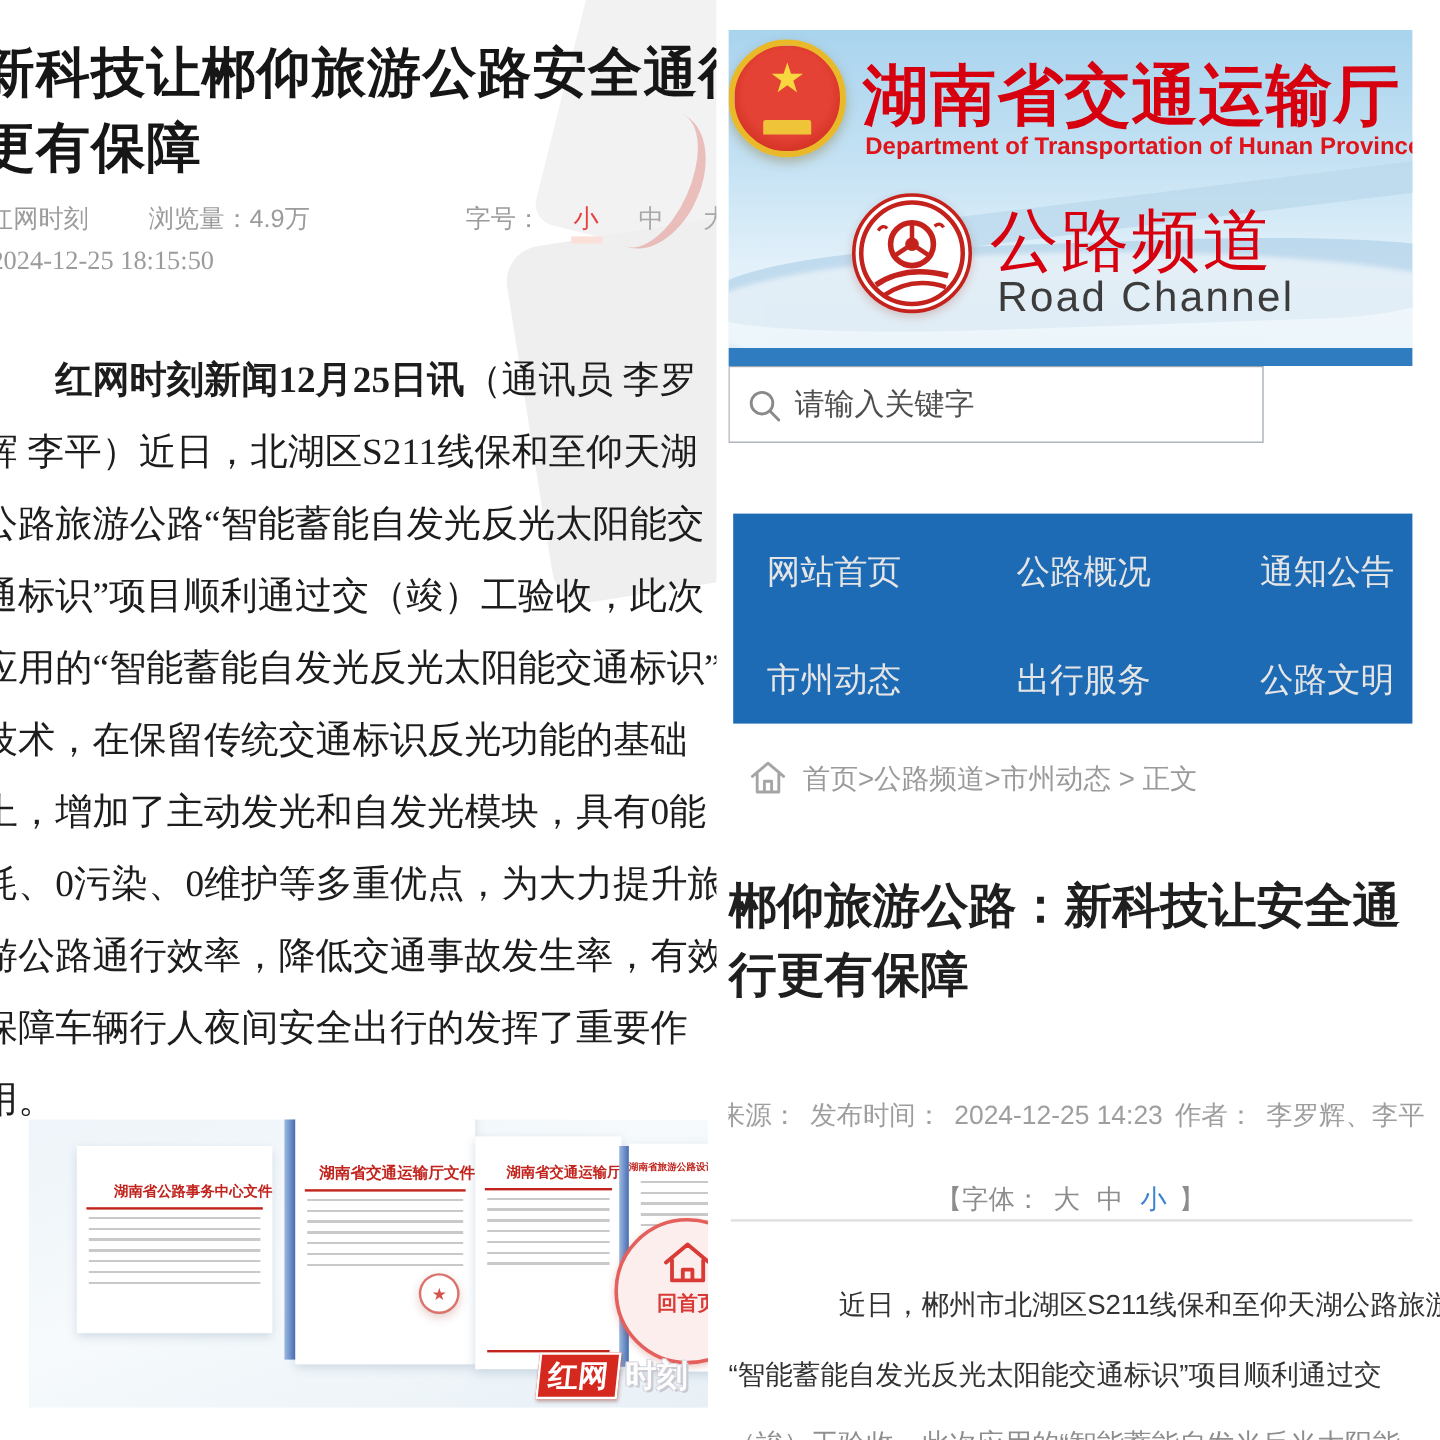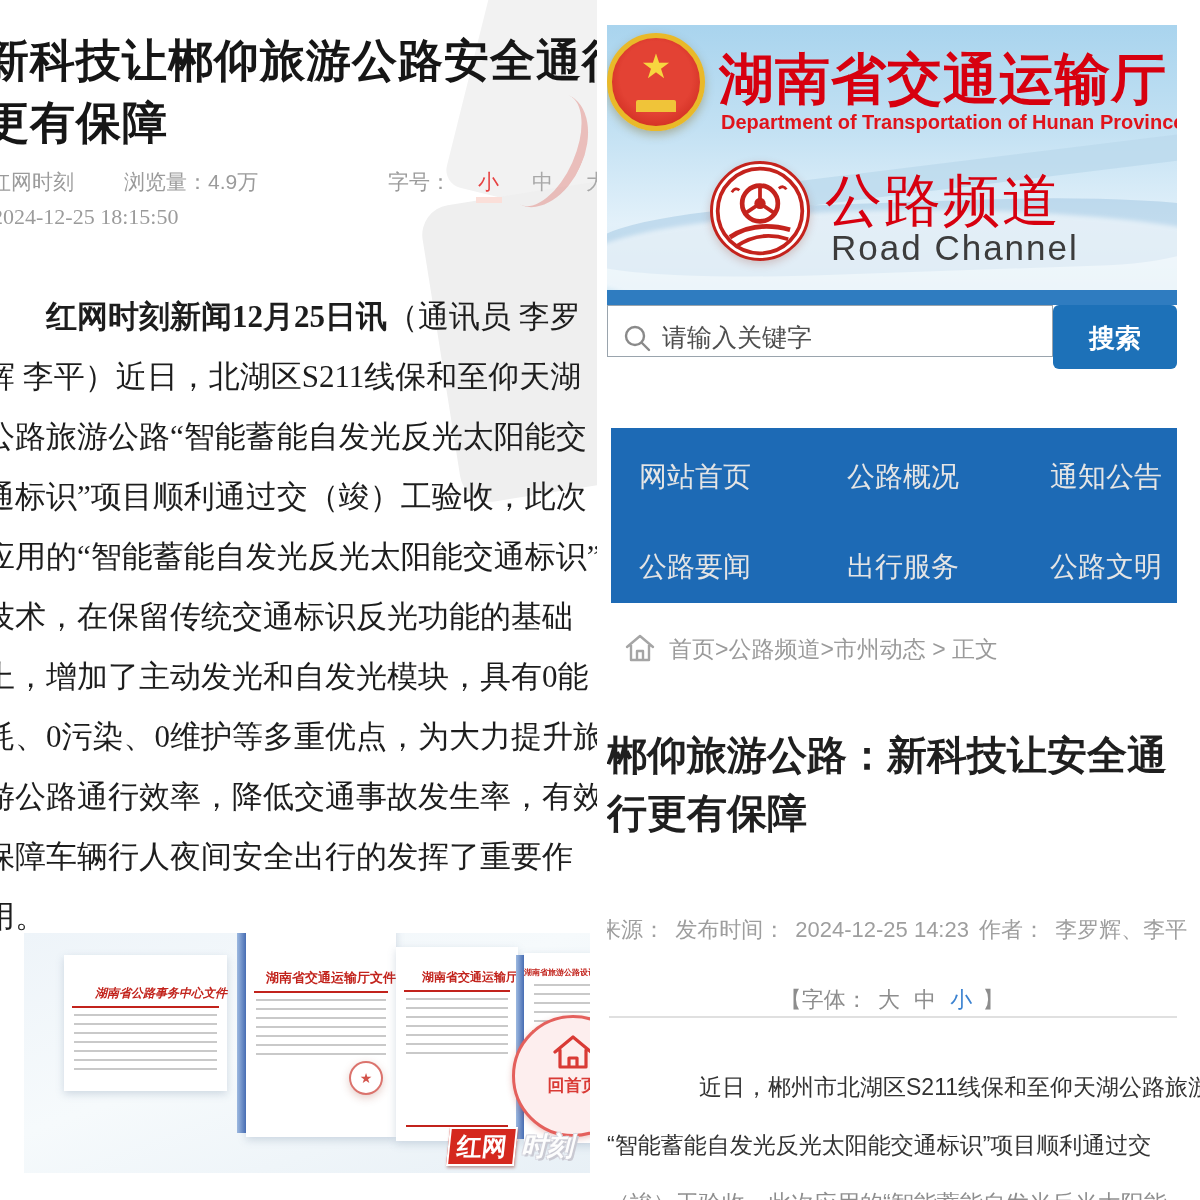--- a/index.html
+++ b/index.html
@@ -31,21 +31,21 @@
   .l-body .bl{height:60px;line-height:52px;white-space:nowrap;}
   .l-body .bold{font-weight:700;}
   
   .l-figure{position:absolute;left:24px;top:933px;width:566px;height:240px;overflow:hidden;
             background:linear-gradient(160deg,#eef4f9 0%,#f6fafc 45%,#e8f0f6 100%);}
   .doc{position:absolute;background:#ffffff;box-shadow:0 3px 8px rgba(90,120,150,.25);}
   .doc .dt{color:#c2231c;font-weight:700;text-align:right;}
   .doc .redline{height:2px;background:#c2231c;margin:4px 8px 6px 8px;}
   .stripes{margin:6px 10px;height:58px;background:repeating-linear-gradient(#c9c9c9 0 2px,transparent 2px 9px);}
   .stripes.small{height:40px;}
-  .doc1{left:40px;top:22px;width:163px;height:136px;font-style:italic;}
+  .doc1{left:40px;top:22px;width:163px;height:156px;}
   .doc1 .dt{margin-top:30px;font-size:12px;}
   .doc2{left:222px;top:-8px;width:150px;height:212px;}
   .doc2::before{content:"";position:absolute;left:-9px;top:4px;width:9px;height:204px;
                 background:linear-gradient(90deg,#9db9e0,#476db3);}
   .doc2 .dt{margin-top:44px;font-size:13px;}
   .doc2 .seal{position:absolute;right:18px;bottom:28px;width:30px;height:30px;border:2px solid rgba(200,40,30,.65);
               border-radius:50%;color:rgba(200,40,30,.8);font-size:14px;text-align:center;line-height:30px;}
   .doc3{left:372px;top:14px;width:122px;height:194px;}
   .doc3 .dt{margin-top:22px;font-size:12px;}
   .doc3 .botline{position:absolute;left:10px;right:10px;bottom:14px;height:2px;background:#c2231c;}
@@ -55,21 +55,21 @@
   .doc4 .dt{margin-top:14px;font-size:8px;}
   .hl{margin:2px 8px;height:22px;background:repeating-linear-gradient(#f3d438 0 3px,#fbf0b6 3px 5px);}
   .home-btn{position:absolute;left:488px;top:82px;width:116px;height:116px;border-radius:50%;
             background:#fdeeee;border:3px solid #e4605c;box-shadow:0 2px 6px rgba(190,60,50,.3);
             text-align:center;}
   .home-btn .hb-icon{margin-top:16px;}
   .home-btn .hb-label{color:#d93a35;font-size:17px;font-weight:700;margin-top:0px;}
   .rednet-logo{position:absolute;left:424px;top:194px;display:flex;align-items:center;}
   .rednet-logo .r1{background:#d5281e;color:#fff;font-weight:700;font-size:25px;padding:1px 7px;
                    transform:skewX(-6deg);border:2px solid #fff;box-shadow:1px 2px 3px rgba(120,30,20,.4);}
-  .rednet-logo .r2{color:#fdfdfd;font-weight:700;font-size:26px;font-style:italic;margin-left:5px;
+  .rednet-logo .r2{color:#fdfdfd;font-weight:700;font-size:26px;margin-left:5px;
                    text-shadow:2px 2px 0 #c9c9d2,-1px -1px 0 #d8d8e0,1px -1px 0 #d8d8e0,-1px 1px 0 #d8d8e0;}
   
   #right-pane{position:absolute;left:607px;top:0;width:593px;height:1200px;background:#fff;overflow:hidden;}
   .banner{position:absolute;left:0;top:25px;width:570px;height:265px;overflow:hidden;
           background:linear-gradient(180deg,#a9d4ee 0%,#c3e1f3 40%,#e3f1fa 75%,#d5e9f5 100%);}
   .banner .mist{position:absolute;left:-30px;bottom:-30px;width:700px;height:110px;background:#ffffff;
                 opacity:.55;filter:blur(2px);border-radius:50%;}
   .banner .ridge{position:absolute;left:-20px;bottom:18px;width:650px;height:70px;background:#9fc6e2;
                  opacity:.5;border-radius:45% 60% 30% 55%/80% 60% 90% 50%;transform:rotate(-2deg);}
   .banner .road{position:absolute;left:180px;top:128px;width:480px;height:26px;background:#bcd9ec;
@@ -83,21 +83,21 @@
   .emblem .star{color:#f7d63f;font-size:34px;line-height:56px;}
   .emblem .gate{position:absolute;left:24px;bottom:14px;width:40px;height:12px;background:#f0c439;
                 border-radius:2px 2px 0 0;}
   .seal{position:absolute;left:103px;top:136px;width:94px;height:94px;border-radius:50%;background:#fff;
         border:3px solid #c4231d;box-shadow:0 3px 8px rgba(150,60,40,.25);}
   .channel{position:absolute;left:218px;top:138px;font-size:57px;font-weight:400;color:#d7000f;
            white-space:nowrap;letter-spacing:2px;}
   .channel-en{position:absolute;left:224px;top:203px;font-size:35px;color:#3c3c3c;white-space:nowrap;
               letter-spacing:2px;}
   .blue-strip{position:absolute;left:0;top:290px;width:570px;height:15px;background:#2f7cc0;}
-  .search-input{position:absolute;left:0;top:305px;width:446px;height:52px;background:#fff;
+  .search-input{position:absolute;left:0;top:305px;width:446px;height:64px;background:#fff;
                 border:1px solid #9aa4ad;box-sizing:border-box;padding-left:44px;}
   .search-input input{position:absolute;left:52px;top:0;width:380px;height:60px;border:none;outline:none;
                       font-size:25px;color:#333;font-family:inherit;background:transparent;}
   .search-input input::placeholder{color:#4f4f4f;opacity:1;}
   .si-icon{position:absolute;left:14px;top:17px;}
   .search-btn{position:absolute;left:446px;top:305px;width:124px;height:64px;background:#1d71b8;
               border-radius:6px;color:#fff;font-size:26px;font-weight:700;text-align:center;line-height:64px;
               cursor:pointer;border:none;}
   .nav{position:absolute;left:4px;top:428px;width:566px;height:175px;background:#1d6ab5;}
   .nav .ni{position:absolute;color:#e5e5e5;font-size:28px;white-space:nowrap;cursor:pointer;}
@@ -226,27 +226,26 @@
 
     <div class="search-input">
       <span class="si-icon">
         <svg width="30" height="30" viewBox="0 0 30 30">
             <circle cx="13" cy="13" r="9" fill="none" stroke="#8a8a8a" stroke-width="2.4"></circle>
             <path d="M20 20 L27 27" stroke="#8a8a8a" stroke-width="2.4" stroke-linecap="round"></path>
           </svg>
       </span>
       <input type="text" placeholder="请输入关键字" style="">
     </div>
-    <button class="search-btn">搜索</button>
 
     <div class="nav">
       <div class="ni ni0">网站首页</div>
       <div class="ni ni1">公路概况</div>
       <div class="ni ni2">通知公告</div>
-      <div class="ni ni3">公路要闻</div>
+      <div class="ni ni3">市州动态</div>
       <div class="ni ni4">出行服务</div>
       <div class="ni ni5">公路文明</div>
     </div>
 
     <div class="crumb">
       <svg width="34" height="32" viewBox="0 0 34 32">
           <path d="M4 15 L17 4 L30 15 M8 13 V28 H26 V13 M14 28 V19 H20 V28" fill="none" stroke="#a5a5a5" stroke-width="2.4" stroke-linejoin="round" stroke-linecap="round"></path>
         </svg>
       <span class="ctext">首页&gt;公路频道&gt;市州动态 &gt; 正文</span>
     </div>

